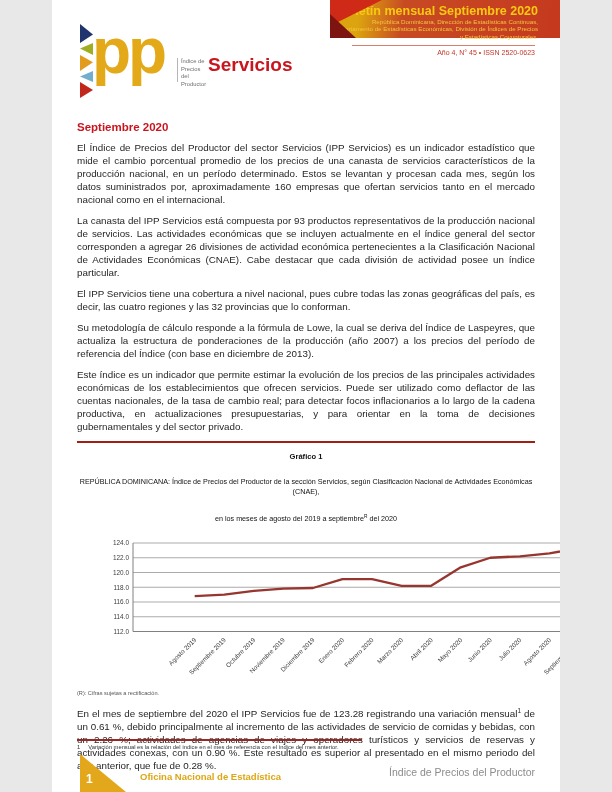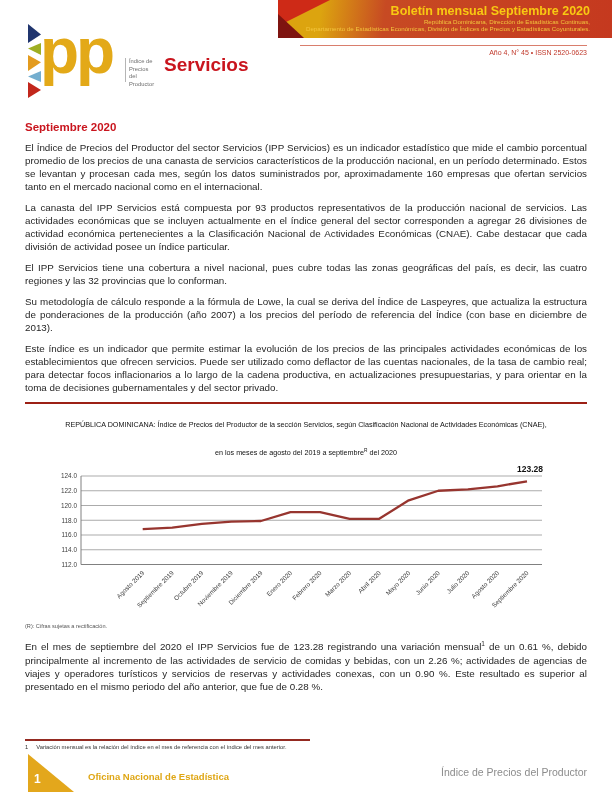--- a/index.html
+++ b/index.html
@@ -1,34 +1,34 @@
 <!DOCTYPE html>
 <html><head>
 <meta charset="utf-8">
 <style>
   html,body{margin:0;padding:0;background:#e8e8e8;}
   .page{
-    position:relative;width:612px;height:792px;background:#ffffff;
+    position:relative;width:508px;height:792px;background:#ffffff;
     margin:0 auto;overflow:hidden;
     font-family:"Liberation Sans",sans-serif;color:#262626;
   }
   
   .logo-area{position:absolute;left:28px;top:6px;height:92px;}
   .i-col{position:absolute;left:0;top:18px;width:13px;height:74px;}
   .i-col div{width:13px;}
   .tri1{height:19px;background:#20356E;clip-path:polygon(0 0,100% 55%,0 100%);}
   .tri2{height:12px;background:#9FAF23;clip-path:polygon(100% 0,100% 100%,0 45%);}
   .tri3{height:16px;background:#E39B1E;clip-path:polygon(0 0,100% 45%,0 100%);}
   .tri4{height:11px;background:#74AECF;clip-path:polygon(100% 0,100% 100%,0 50%);}
   .tri5{height:16px;background:#C2271C;clip-path:polygon(0 0,100% 50%,0 100%);}
   .logo-pp{position:absolute;left:12px;top:14px;font-size:64px;line-height:62px;
     font-weight:bold;color:#E3A918;letter-spacing:-3px;}
   .logo-divider{position:absolute;left:97px;top:52px;width:1px;height:24px;background:#b5b5b5;}
   .logo-tagline{position:absolute;left:101px;top:52px;font-size:5.8px;line-height:7.6px;color:#6F6F6F;}
-  .section-title{position:absolute;left:164px;top:54px;font-size:19px;font-weight:bold;color:#C9151E;}
+  .section-title{position:absolute;left:156px;top:54px;font-size:19px;font-weight:bold;color:#C9151E;}
   
   .banner{position:absolute;left:278px;right:0;top:0;height:38px;
     background:linear-gradient(97deg,#DCA40F 0%,#DCA40F 13%,#C74A23 32%,#C5391F 100%);
     text-align:right;padding-right:22px;box-sizing:border-box;}
   .banner-tri-red{position:absolute;left:0;top:0;width:52px;height:26px;background:#CE2A17;
     clip-path:polygon(0 0,100% 0,0 100%);}
   .banner-tri-maroon{position:absolute;left:0;top:14px;width:26px;height:24px;background:#7E1410;
     clip-path:polygon(0 0,0 100%,100% 100%);}
   .banner-title{margin-top:4px;font-size:12.5px;font-weight:bold;color:#F8C912;}
   .banner-sub{font-size:6.2px;line-height:7.4px;color:#F3C53D;}
@@ -93,20 +93,21 @@
     <div class="h-red">Septiembre 2020</div>
     <p class="body-p">El Índice de Precios del Productor del sector Servicios (IPP Servicios) es un indicador estadístico que mide el cambio porcentual promedio de los precios de una canasta de servicios característicos de la producción nacional, en un período determinado. Estos se levantan y procesan cada mes, según los datos suministrados por, aproximadamente 160 empresas que ofertan servicios tanto en el mercado nacional como en el internacional.</p>
     <p class="body-p">La canasta del IPP Servicios está compuesta por 93 productos representativos de la producción nacional de servicios. Las actividades económicas que se incluyen actualmente en el índice general del sector corresponden a agregar 26 divisiones de actividad económica pertenecientes a la Clasificación Nacional de Actividades Económicas (CNAE). Cabe destacar que cada división de actividad posee un índice particular.</p>
     <p class="body-p">El IPP Servicios tiene una cobertura a nivel nacional, pues cubre todas las zonas geográficas del país, es decir, las cuatro regiones y las 32 provincias que lo conforman.</p>
     <p class="body-p">Su metodología de cálculo responde a la fórmula de Lowe, la cual se deriva del Índice de Laspeyres, que actualiza la estructura de ponderaciones de la producción (año 2007) a los precios del período de referencia del Índice (con base en diciembre de 2013).</p>
     <p class="body-p">Este índice es un indicador que permite estimar la evolución de los precios de las principales actividades económicas de los establecimientos que ofrecen servicios. Puede ser utilizado como deflactor de las cuentas nacionales, de la tasa de cambio real; para detectar focos inflacionarios a lo largo de la cadena productiva, en actualizaciones presupuestarias, y para orientar en la toma de decisiones gubernamentales y del sector privado.</p>
 
     <hr class="red-rule">
 
     <div class="chart-head">
+      <div class="chart-title">Gráfico 1</div>
       <div class="chart-sub">REPÚBLICA DOMINICANA: Índice de Precios del Productor de la sección Servicios, según Clasificación Nacional de Actividades Económicas (CNAE),</div>
       <div class="chart-sub"><span>en los meses de agosto del 2019 a  septiembre</span><sup>R</sup><span> del 2020</span></div>
     </div>
 
     <svg id="chart-svg" width="562" height="158" viewBox="0 0 562 158">
         <line x1="56" y1="105.5" x2="517" y2="105.5" stroke="#808080" stroke-width="1"></line>
         <text x="52" y="107.8" text-anchor="end" font-size="6.4" fill="#404040" font-family="Liberation Sans, sans-serif">112.0</text>
         <line x1="56" y1="90.75" x2="517" y2="90.75" stroke="#ABABAB" stroke-width="1"></line>
         <text x="52" y="93.05" text-anchor="end" font-size="6.4" fill="#404040" font-family="Liberation Sans, sans-serif">114.0</text>
         <line x1="56" y1="76" x2="517" y2="76" stroke="#ABABAB" stroke-width="1"></line>

